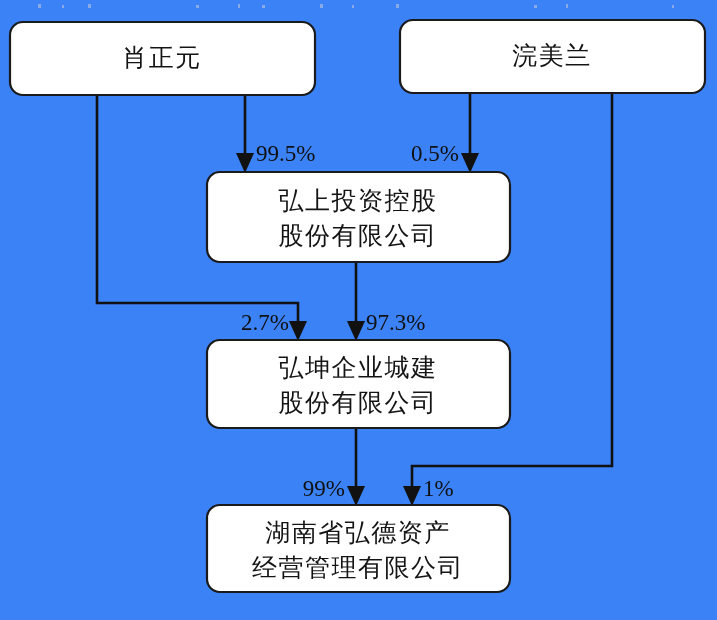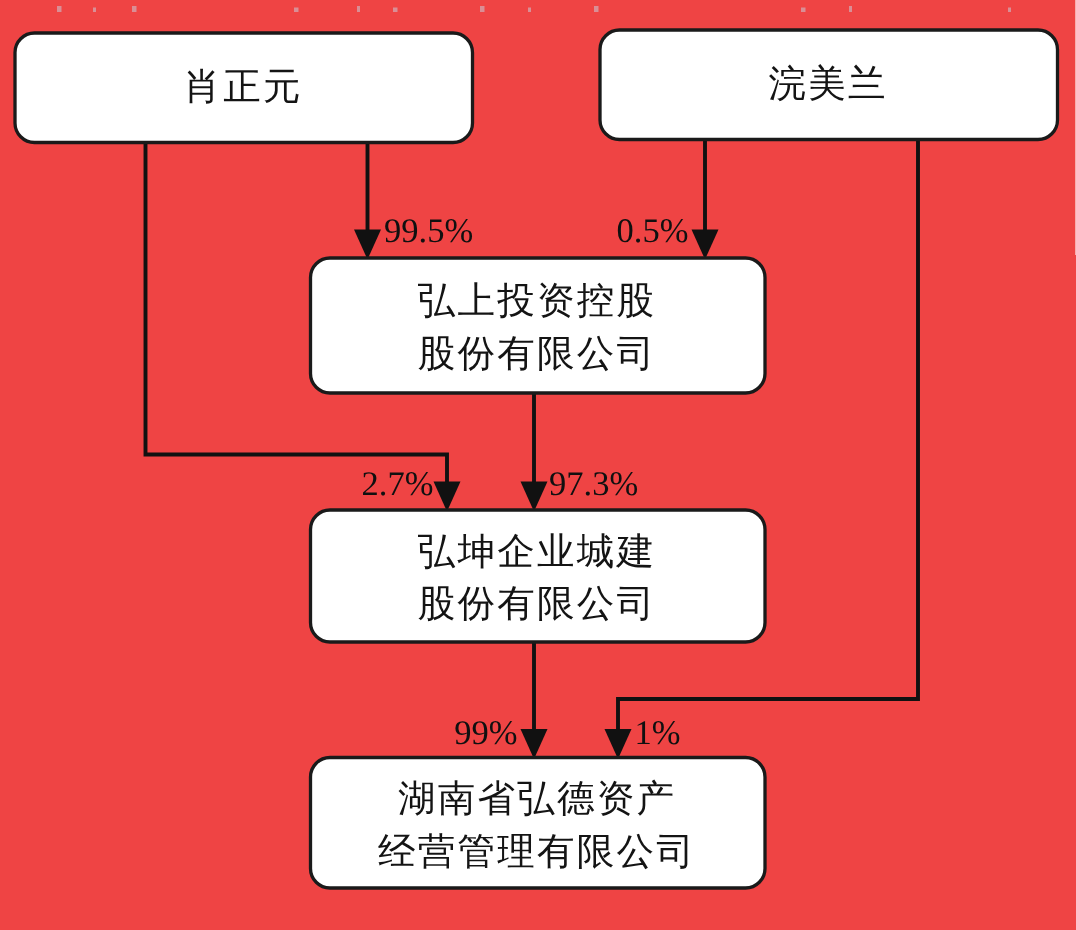--- a/index.html
+++ b/index.html
@@ -11,21 +11,21 @@
   body {
     width: 717px;
     height: 620px;
     font-family: "Liberation Serif", "DejaVu Serif", serif;
     overflow: hidden;
   }
   #diagram-root {
     position: relative;
     width: 717px;
     height: 620px;
-    background: #ef4444;
+    background: #3b82f6;
   }
   svg#chart-svg {
     position: absolute;
     top: 0;
     left: 0;
     width: 717px;
     height: 620px;
     display: block;
   }
   .node-box {

